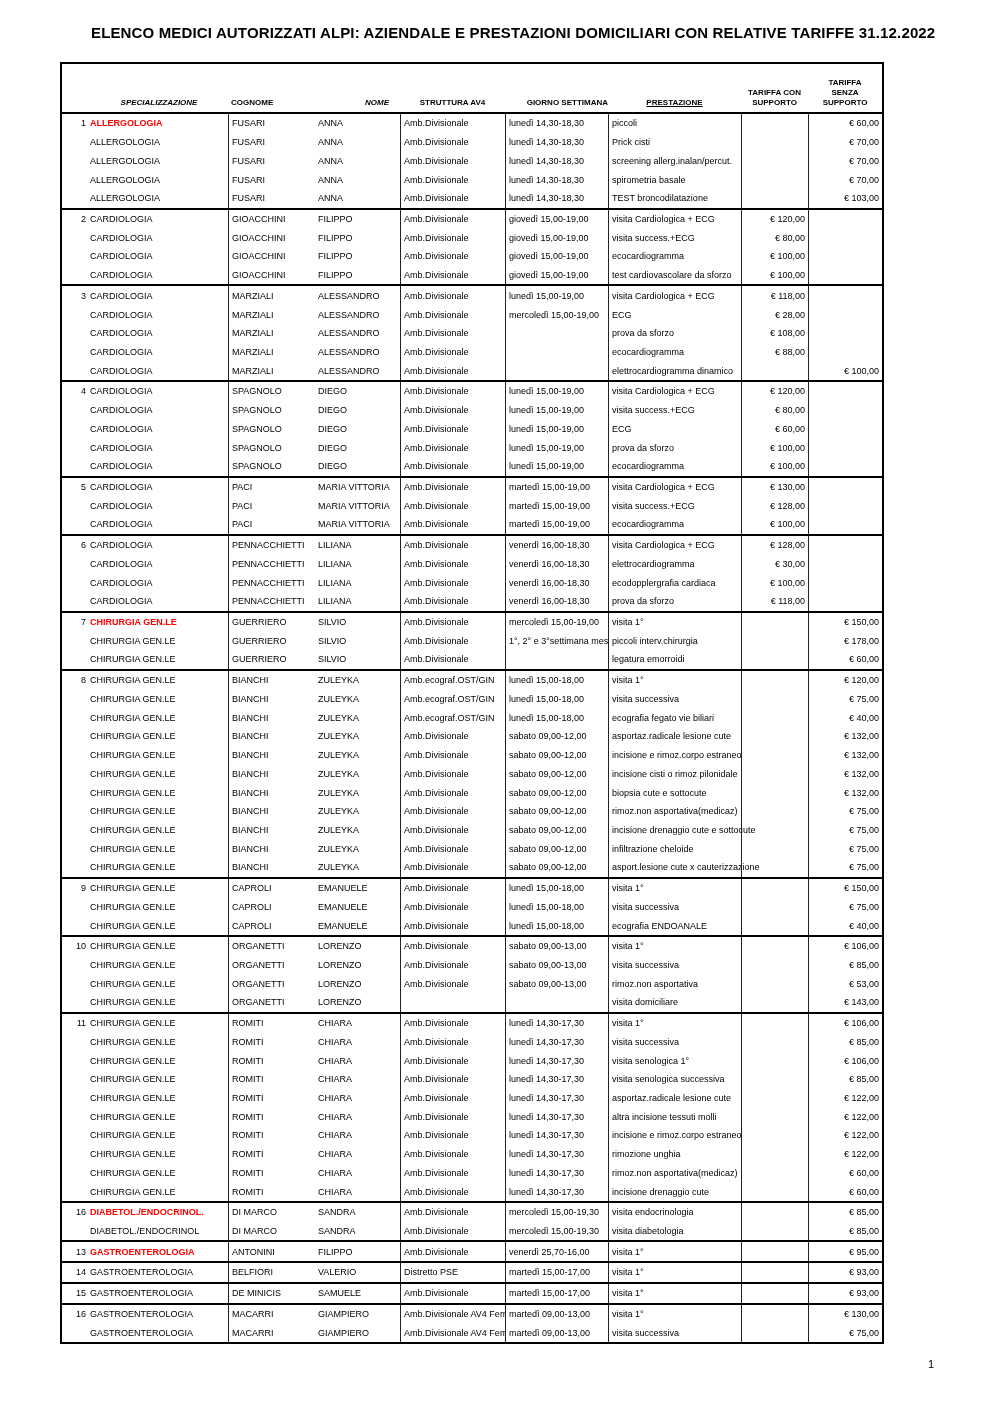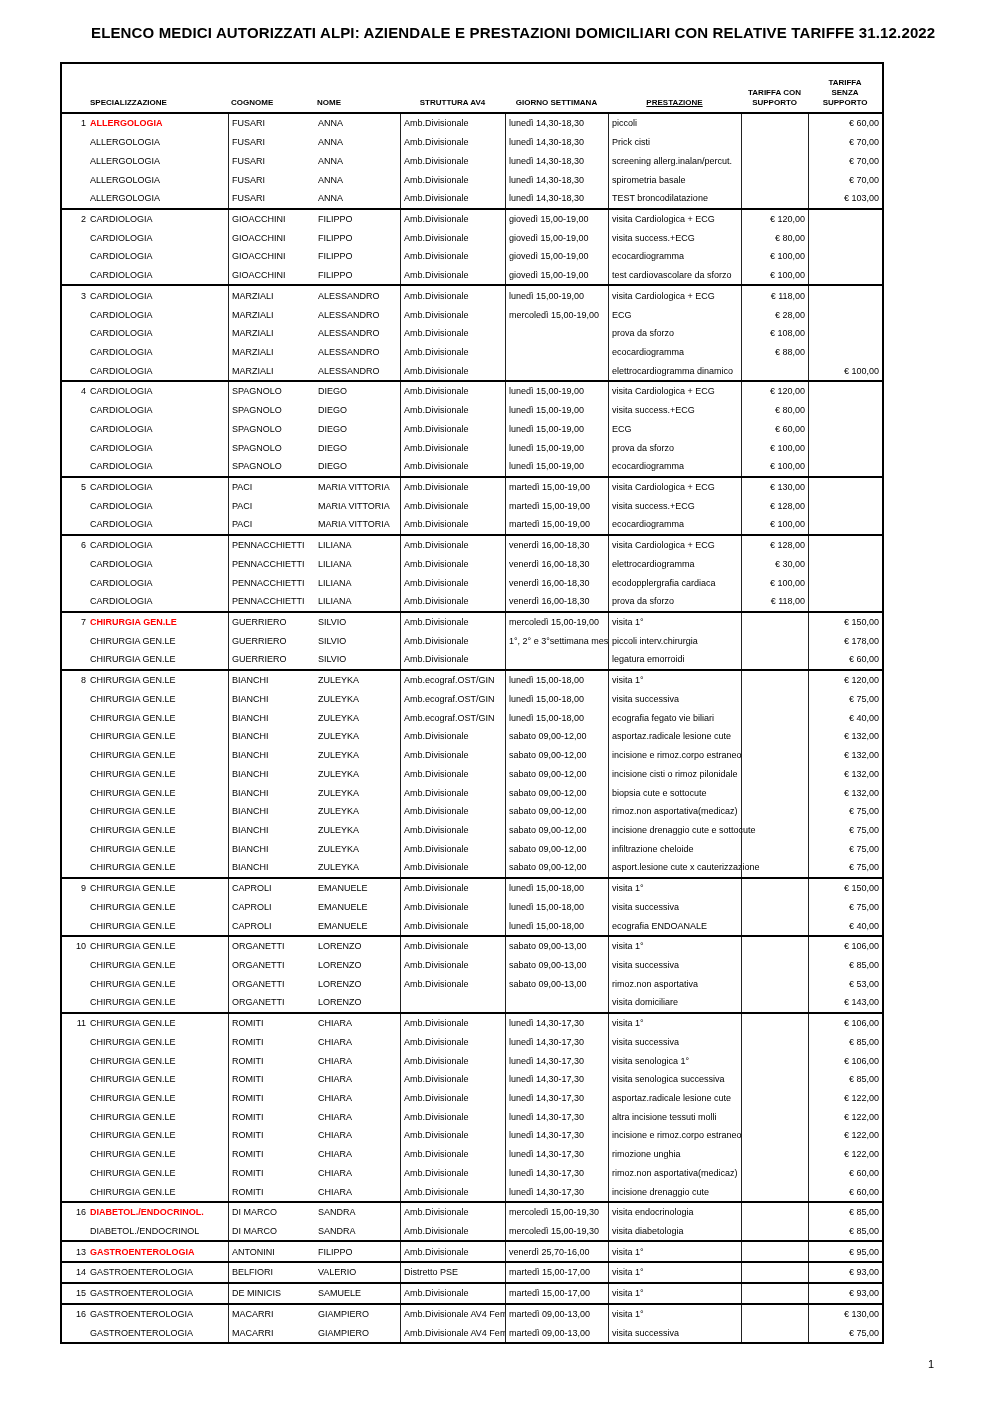--- a/index.html
+++ b/index.html
@@ -15,26 +15,26 @@
   .tariff-table{
     position:absolute;left:60px;top:62px;width:824px;
     box-sizing:border-box;border:2px solid #000;background:#fff;
   }
   
   .thead{
     display:flex;align-items:flex-end;height:48px;
     border-bottom:2px solid #000;font-size:8px;font-weight:bold;
   }
   .th{box-sizing:border-box;padding-bottom:4px;line-height:10px;}
-  .h-spec{width:166px;padding-left:28px;}
-  .h-names{width:172px;display:flex;}
+  .h-spec{width:166px;text-align:center;padding-left:28px;font-style:italic;}
+  .h-names{width:172px;display:flex;gap:48px;}
   .h-cognome{flex:0 0 86px;padding-left:3px;}
-  .h-nome{flex:1;}
+  .h-nome{flex:1;font-style:italic;}
   .h-str{width:105px;text-align:center;}
-  .h-gio{width:103px;text-align:center;margin-top:24px;}
+  .h-gio{width:103px;text-align:right;margin-top:24px;}
   .h-pre{width:133px;text-align:center;text-decoration:underline;}
   .h-con{width:67px;text-align:center;white-space:pre-line;margin-top:35px;}
   .h-sen{width:74px;text-align:center;white-space:pre-line;}
   
   .group + .group{border-top:2px solid #000;}
   .tr{display:flex;height:18.72px;font-size:9px;}
   .td{
     box-sizing:border-box;height:100%;display:flex;align-items:center;
     white-space:nowrap;
   }

